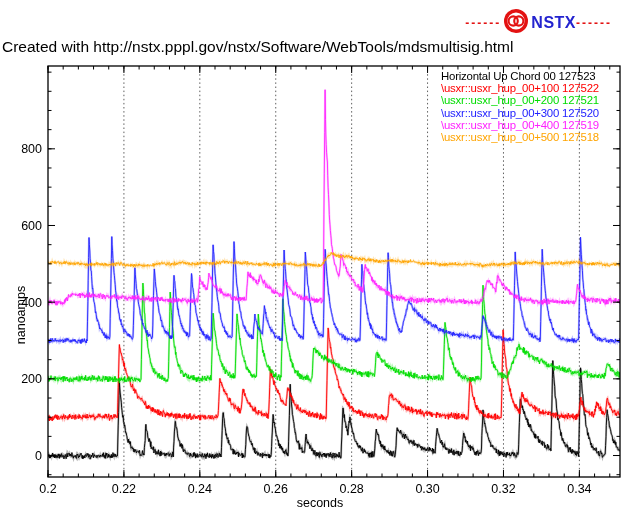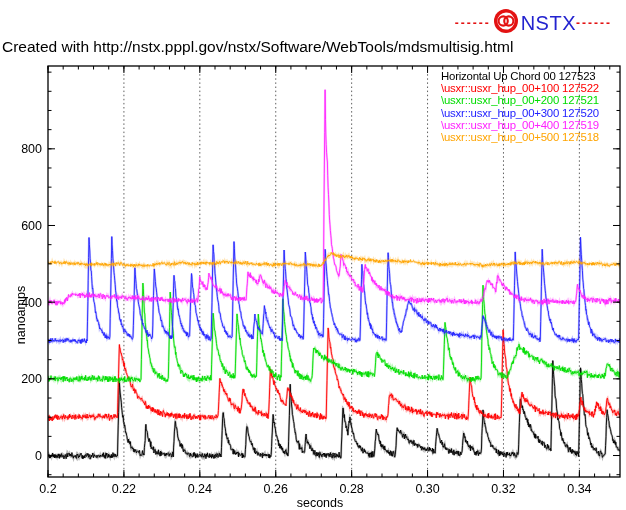--- a/index.html
+++ b/index.html
@@ -1,21 +1,21 @@
 <!DOCTYPE html>
 <html><head>
 <meta charset="utf-8">
 <style>
   html,body{margin:0;padding:0;background:#ffffff;}
   body{width:626px;height:510px;position:relative;overflow:hidden;
        font-family:"Liberation Sans",sans-serif;}
   #logo-row{position:absolute;top:8px;right:14px;display:flex;align-items:center;}
   .logo-dashes{font-weight:bold;font-size:12px;letter-spacing:2px;line-height:1;}
   #logo-mark{margin:0 2px;}
-  #logo-text{font-size:20px;font-weight:normal;letter-spacing:0.5px;line-height:1;}
+  #logo-text{font-size:16px;font-weight:bold;letter-spacing:0.5px;line-height:1;}
   #page-title{position:absolute;top:38px;left:2px;font-size:15.5px;color:#000;white-space:nowrap;text-align:center;}
   #chart-wrap{position:absolute;top:0;left:0;width:626px;height:510px;}
 </style>
 </head>
 <body>
 
 <div id="logo-row">
   <span class="logo-dashes" style="color: rgb(227, 18, 18);">------</span>
   <span id="logo-mark">
     <svg width="26" height="26" viewBox="0 0 26 26" aria-hidden="true">

